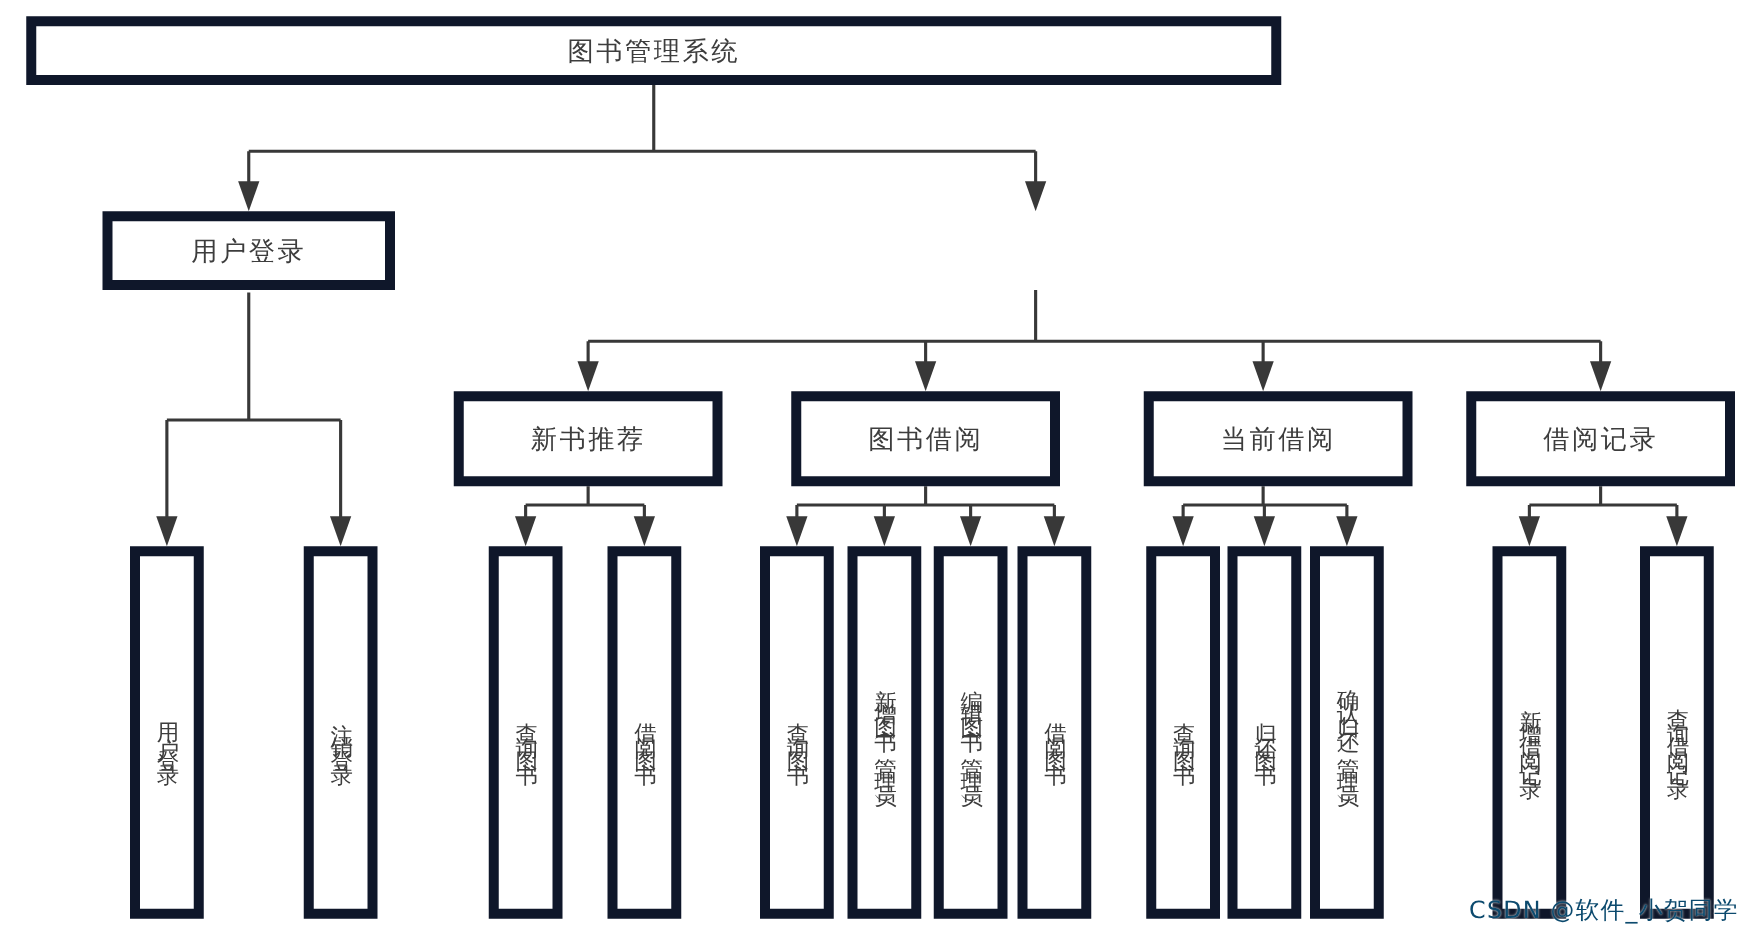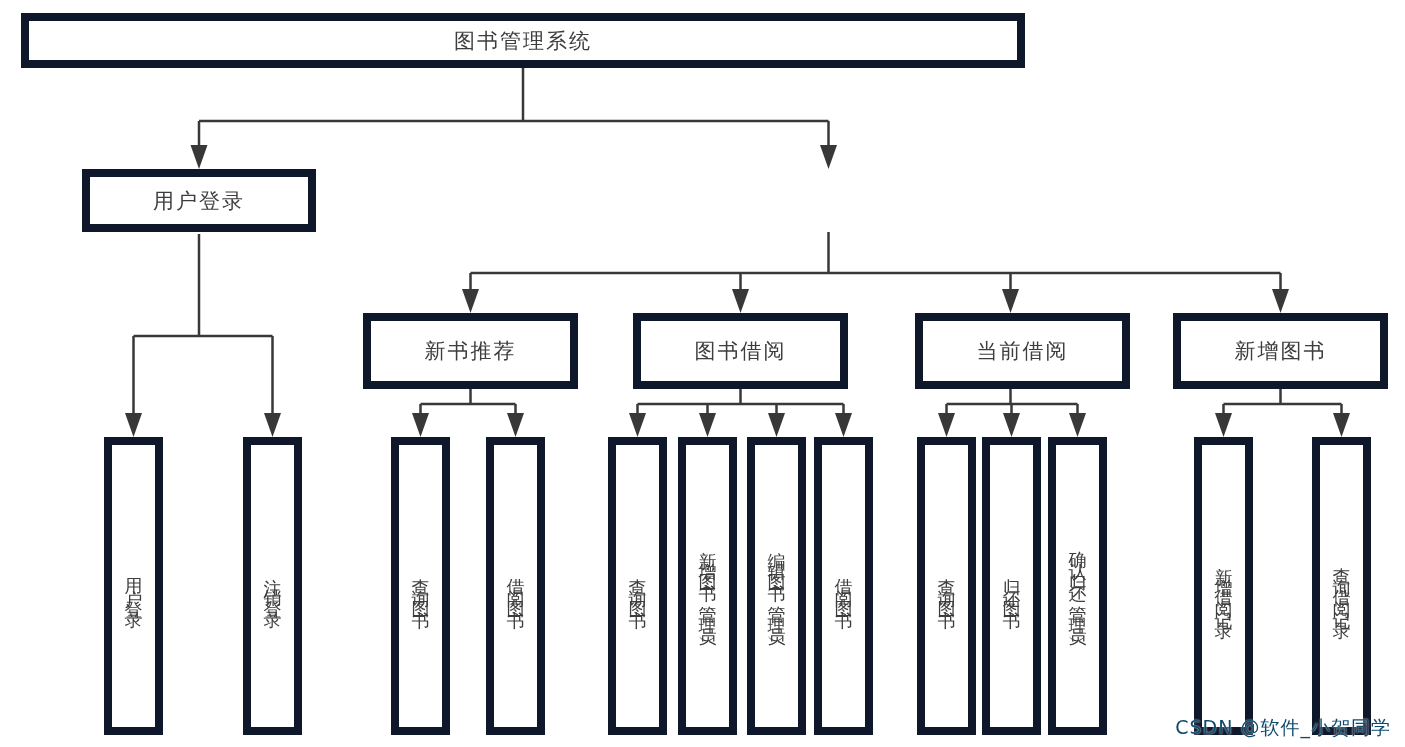--- a/index.html
+++ b/index.html
@@ -114,21 +114,21 @@
   <div class="box hbox lvl3" style="left:363px;">
     <span>新书推荐</span>
   </div>
   <div class="box hbox lvl3" style="left:633px;">
     <span>图书借阅</span>
   </div>
   <div class="box hbox lvl3" style="left:903px;margin-left:12px;">
     <span>当前借阅</span>
   </div>
   <div class="box hbox lvl3" style="left:1173px;">
-    <span>新增图书</span>
+    <span>借阅记录</span>
   </div>
 
   <div class="box leaf" style="left:104px;">
     <span class="vtext">用户登录</span>
   </div>
   <div class="box leaf" style="left:243px;">
     <span class="vtext">注销登录</span>
   </div>
 
   <div class="box leaf" style="left:391px;">

